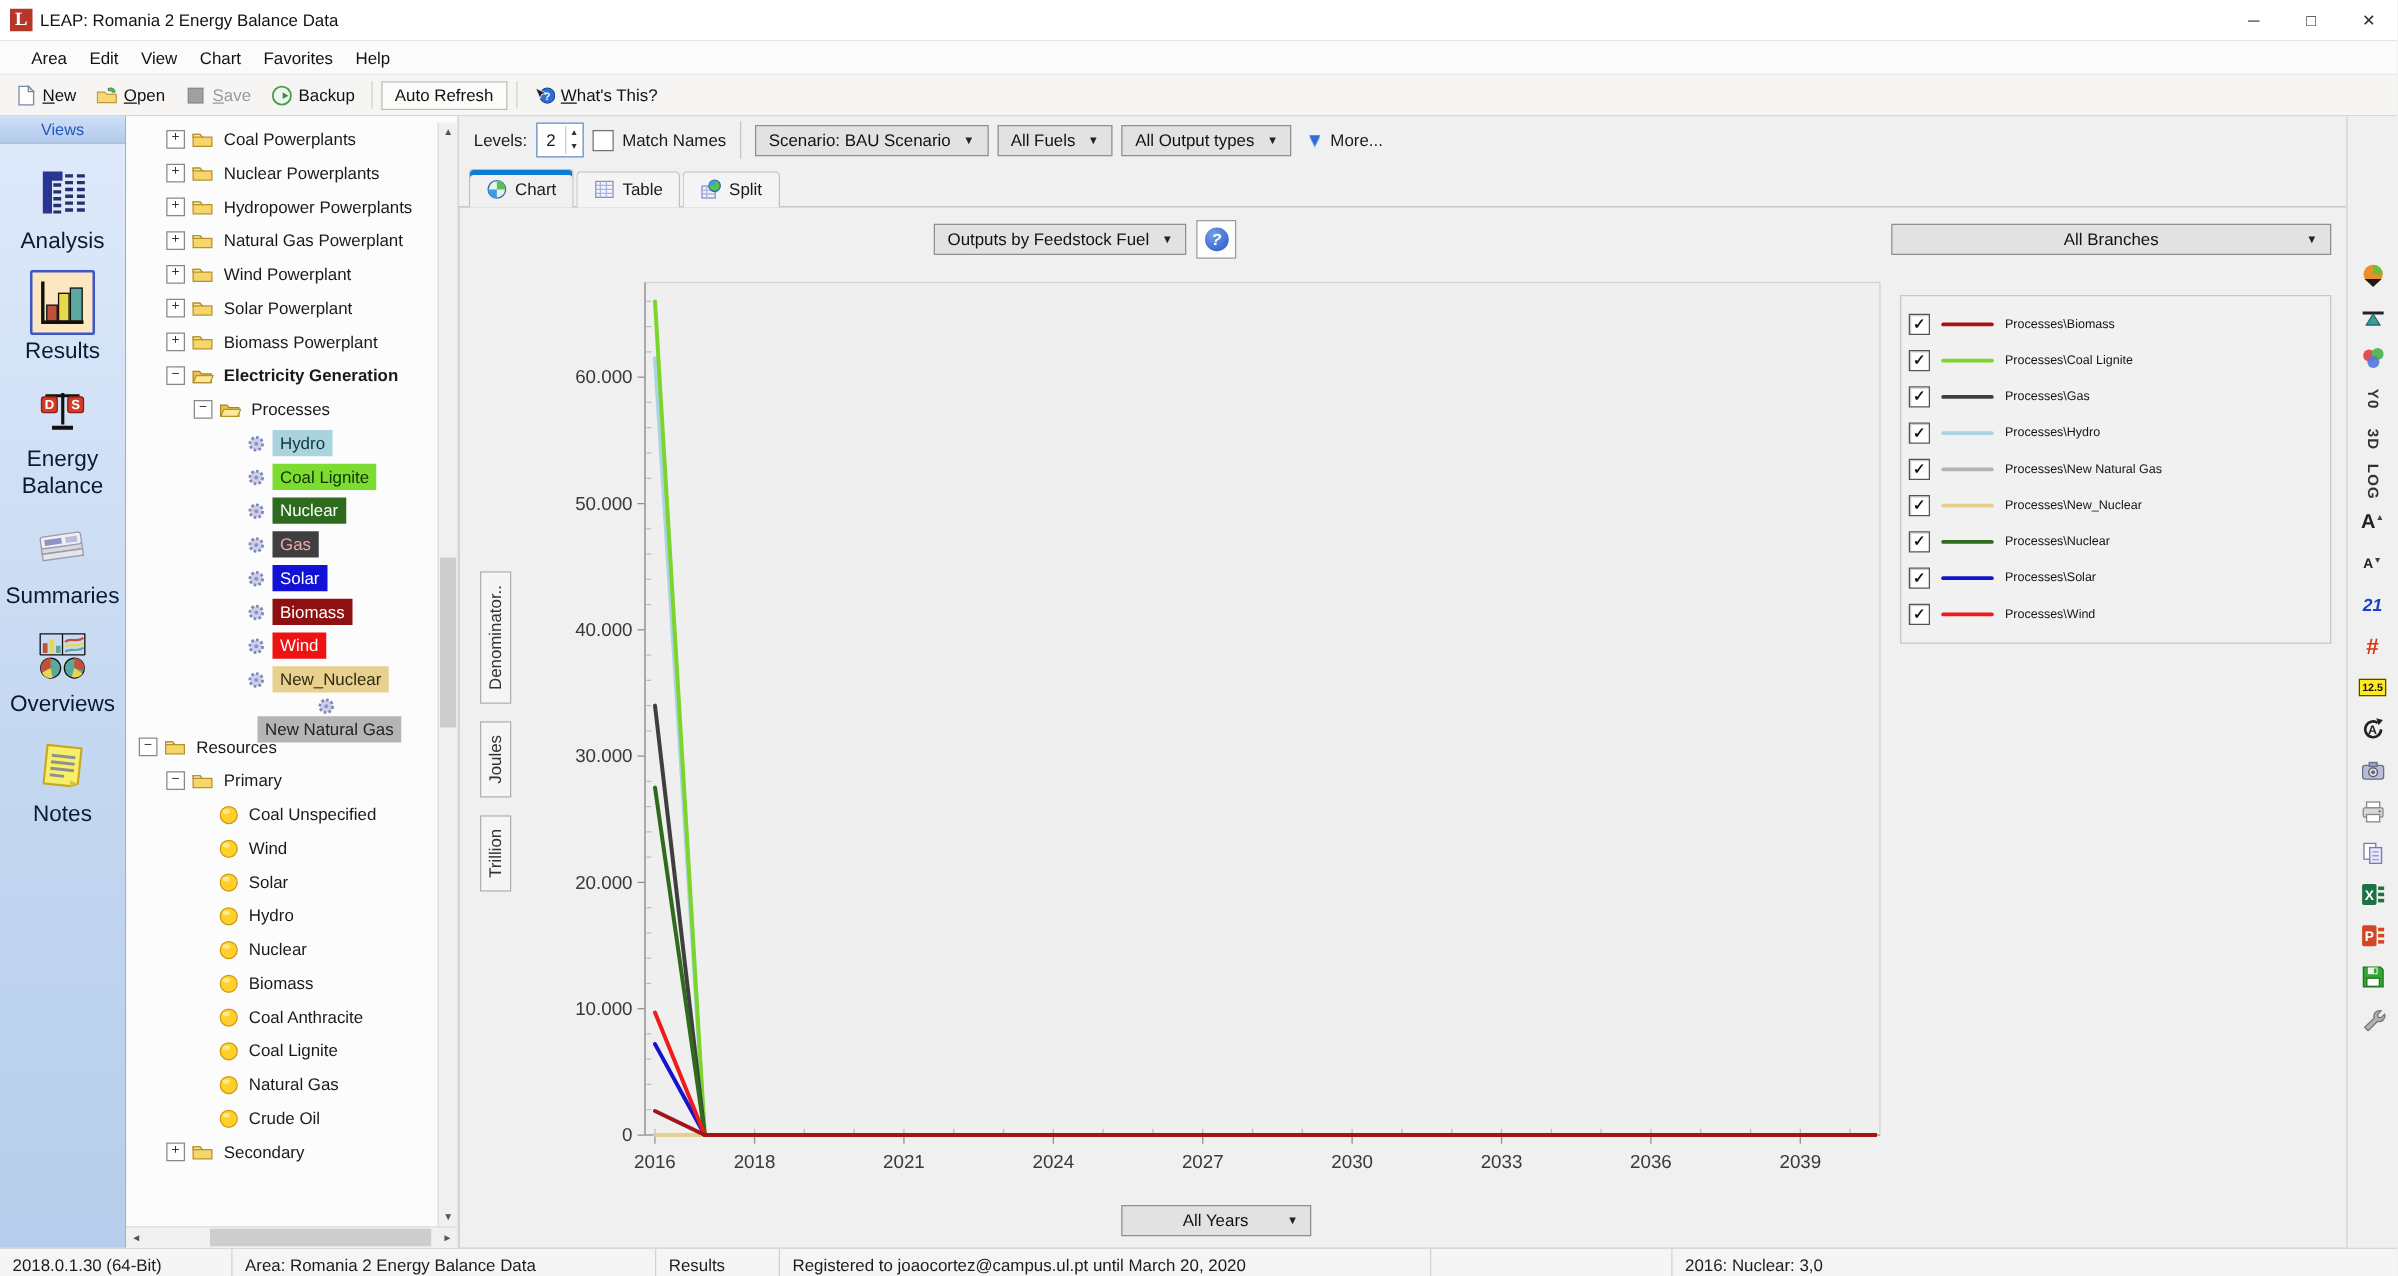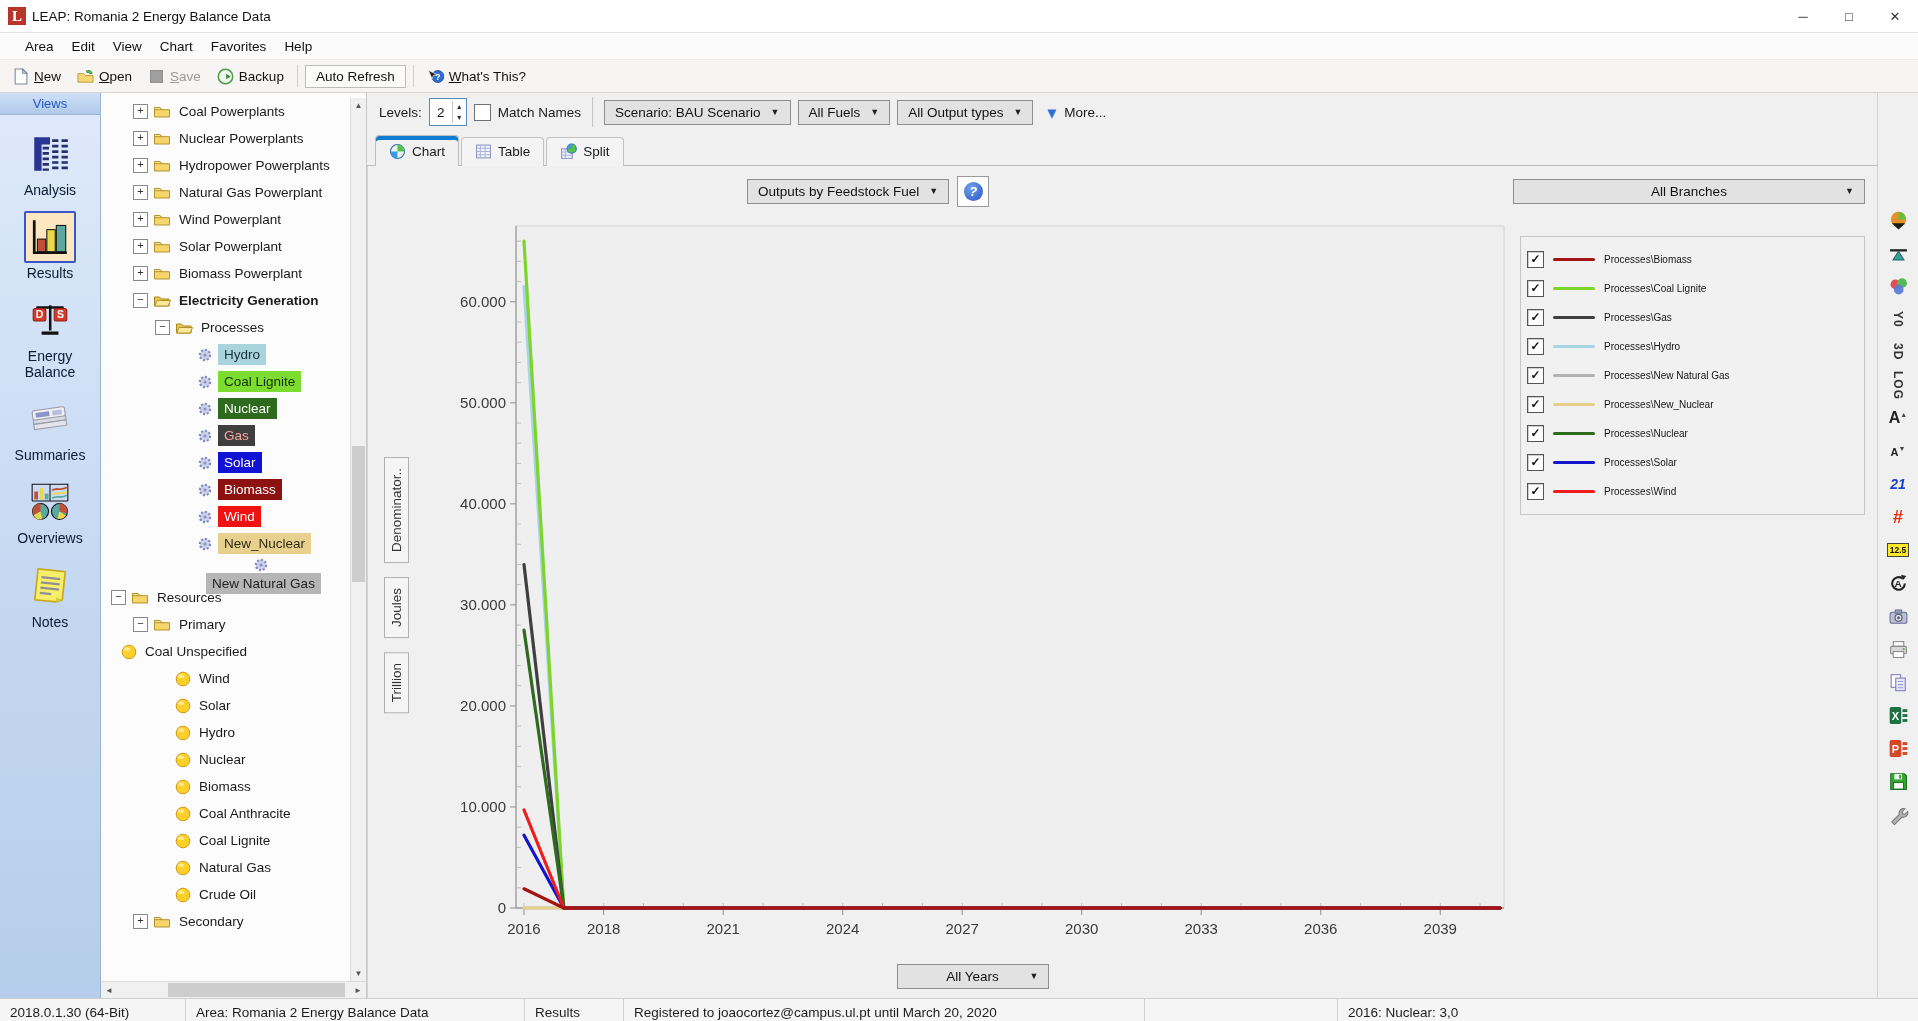--- a/index.html
+++ b/index.html
@@ -23,21 +23,21 @@
   .content{display:flex;height:905px;}
   
   .views-sidebar{width:100px;background:linear-gradient(180deg,#dfeafb 0%,#c5d8f1 55%,#b6cdeb 100%);
                  border-right:1px solid #9ab2d2;display:flex;flex-direction:column;}
   .views-header{height:21px;display:flex;align-items:center;justify-content:center;color:#2257c5;font-size:13px;
                 background:linear-gradient(180deg,#cfe0f8,#b1c9ea);border-bottom:1px solid #9ab2d2;}
   .side-item{display:flex;flex-direction:column;align-items:center;margin-top:13px;}
   .side-ic{padding:3px;border:2px solid transparent;border-radius:2px;}
   .side-item.selected .side-ic{background:#fde7c0;border-color:#3c56c8;}
   .ic40{width:42px;height:42px;display:block;}
-  .side-label{margin-top:2px;font-size:14px;color:#0a1a33;text-align:center;line-height:1.15;width:92px;}
+  .side-label{margin-top:2px;font-size:18px;color:#0a1a33;text-align:center;line-height:1.15;width:92px;}
   
   .tree-panel{width:265px;background:#fcfcfc;border-right:1px solid #c8c8c8;display:flex;flex-direction:column;position:relative;}
   .tree-scroll{flex:1;overflow:hidden;padding-top:5px;display:flex;}
   .tree-rows{flex:1;overflow:hidden;}
   .tree-row{height:27px;display:flex;align-items:center;white-space:nowrap;}
   .expander{width:13px;height:13px;border:1px solid #888;background:#fff;font-size:11px;line-height:11px;
             text-align:center;color:#333;margin-right:5px;flex:none;}
   .expander-spacer{width:20px;flex:none;}
   .tree-ic{margin-right:5px;flex:none;display:flex;}
   .ic17{width:18px;height:15px;display:block;}
@@ -478,21 +478,21 @@
           <div class="tree-row" style="padding-left: 32px;">
             <span class="expander">−</span>
             <span class="tree-ic">
               <svg class="ic17" viewBox="0 0 18 15">
                 <path d="M1.5 3.5h5.5l1.8 2.2H16.5v7.3H1.5z" fill="#f6d66a" stroke="#b4922c"></path>
                 <path d="M1.5 3.5h5.5l1.8 2.2H1.5z" fill="#fbe89a" stroke="#b4922c"></path>
               </svg>
             </span>
             <span class="tree-label">Primary</span>
           </div>
-          <div class="tree-row" style="">
+          <div class="tree-row" style="padding-left: 54px;">
             <span class="expander-spacer"></span>
             <span class="tree-ic">
               <svg class="ic15" viewBox="0 0 16 16">
                 <circle cx="8" cy="8" r="6.8" fill="#ffcf2a" stroke="#cf9a12"></circle>
                 <ellipse cx="6" cy="5.2" rx="3" ry="1.9" fill="#ffe98a"></ellipse>
               </svg>
             </span>
             <span class="tree-label">Coal Unspecified</span>
           </div>
           <div class="tree-row" style="padding-left: 54px;">

